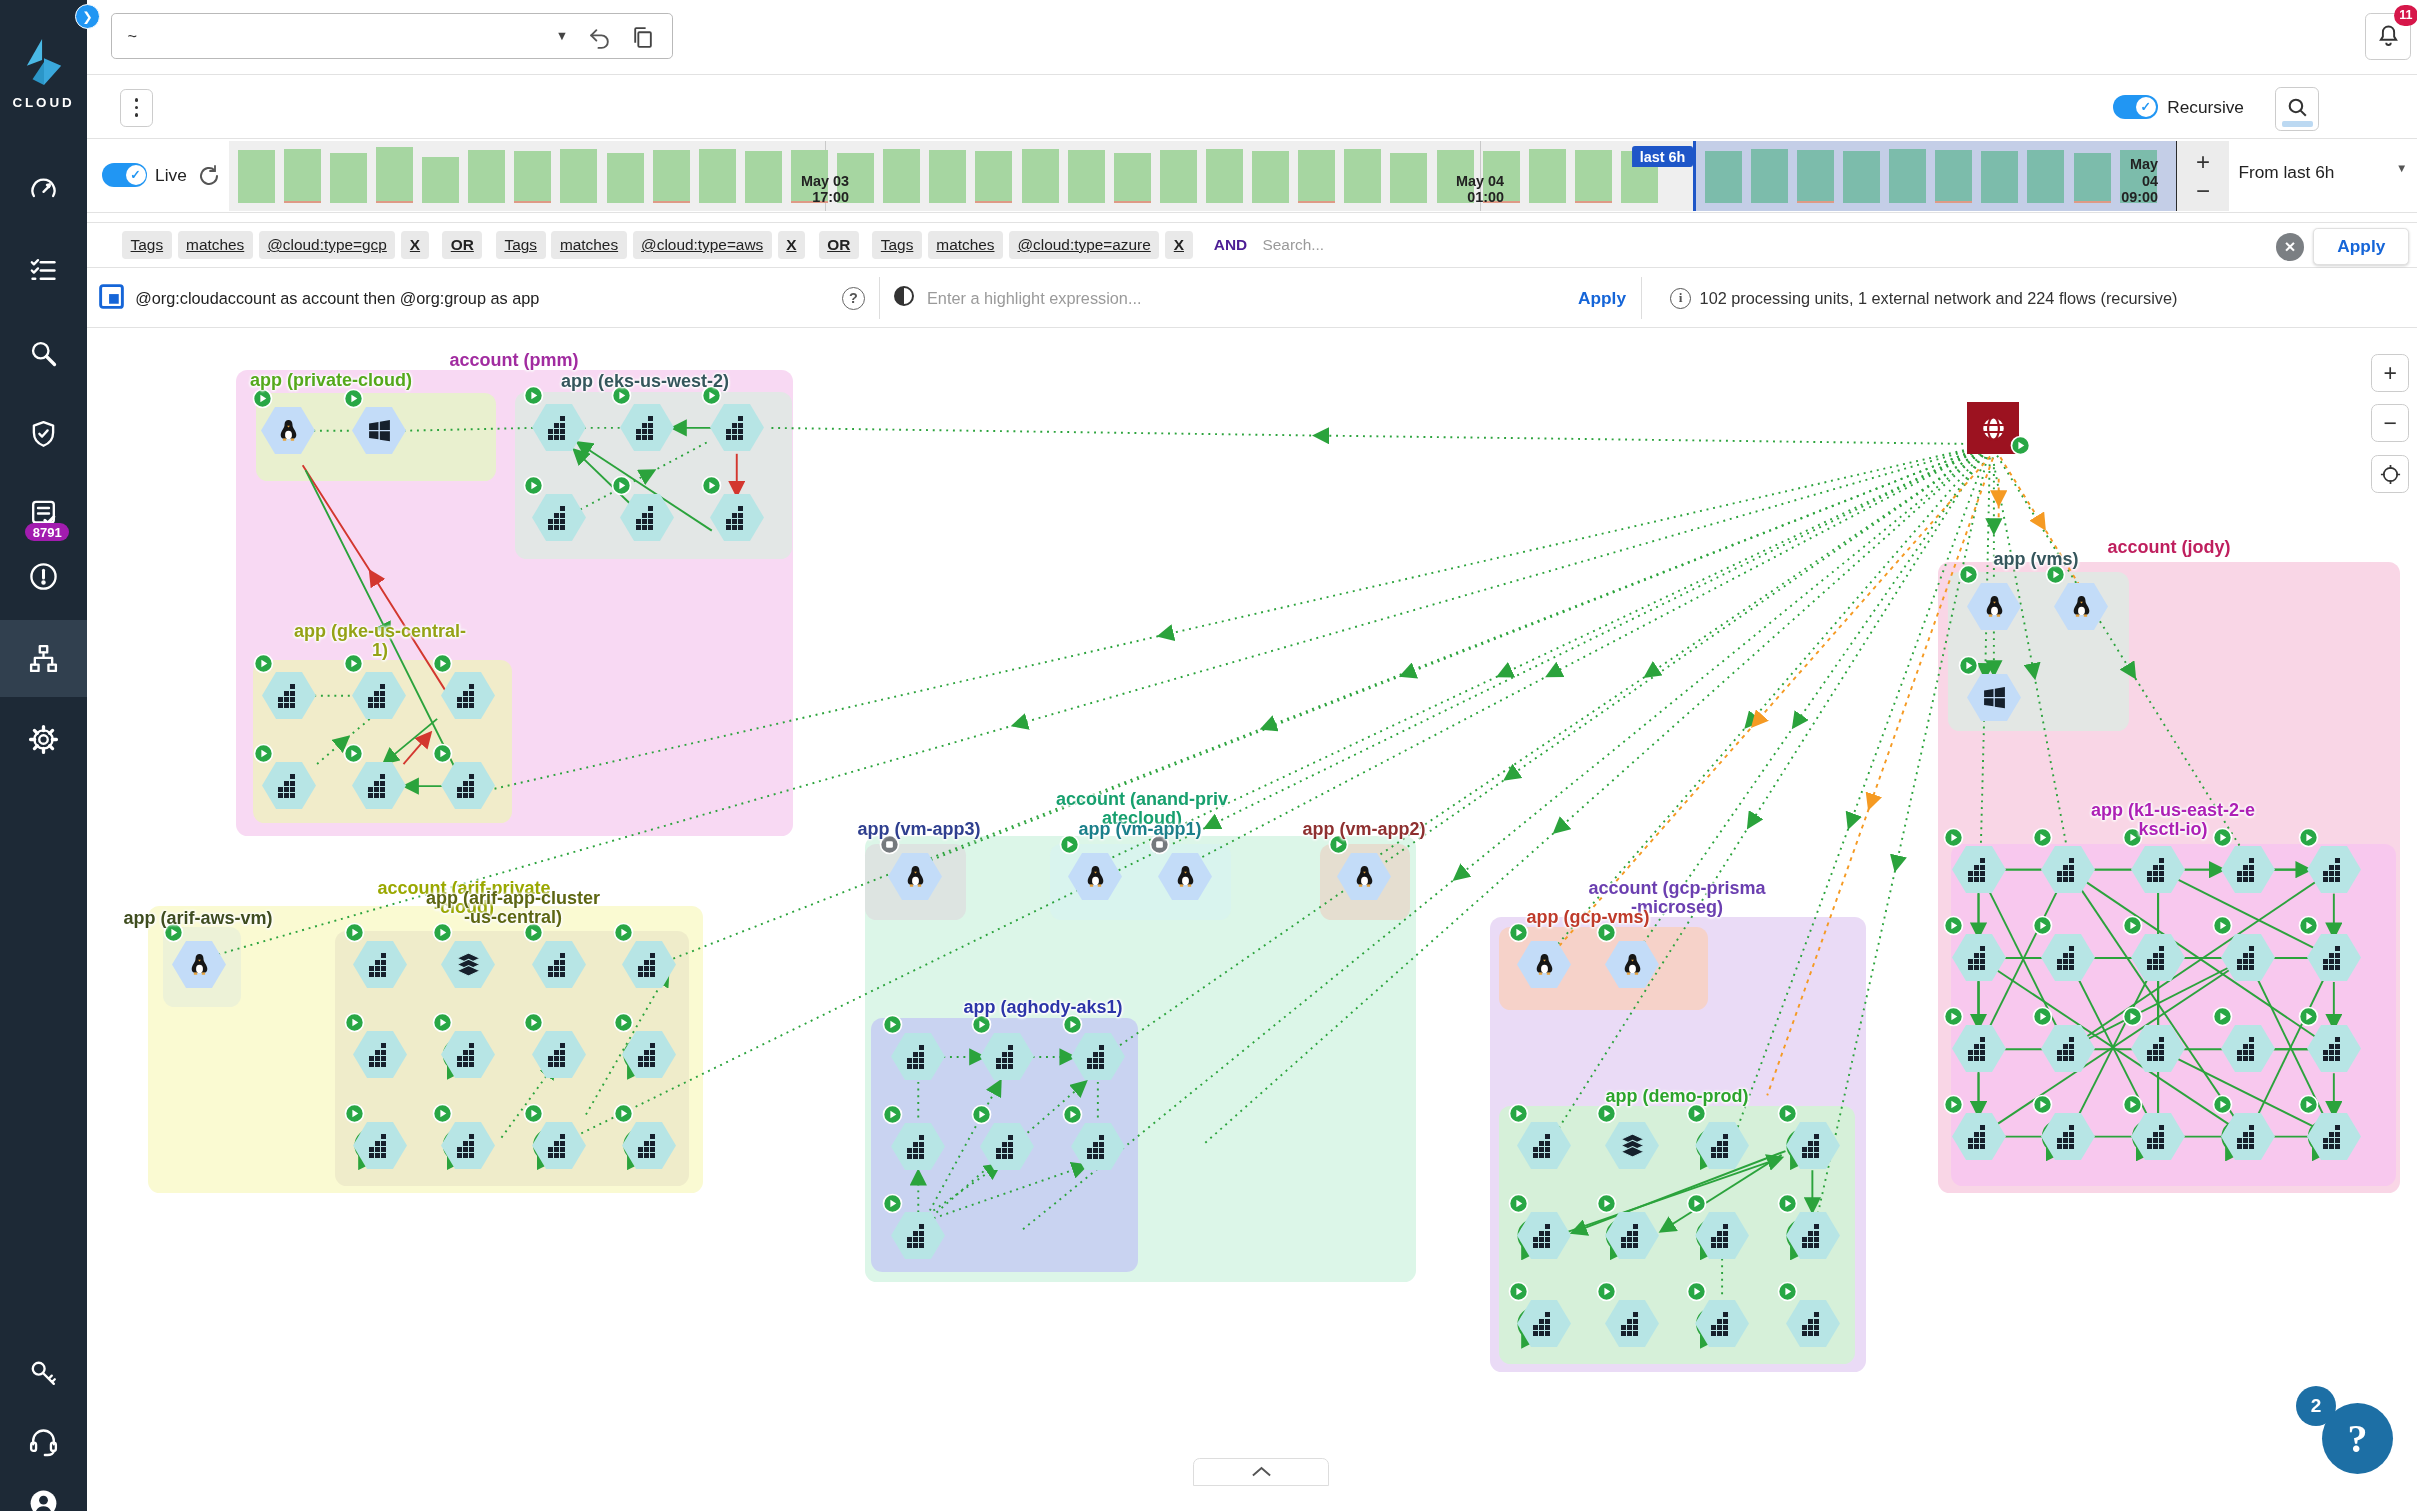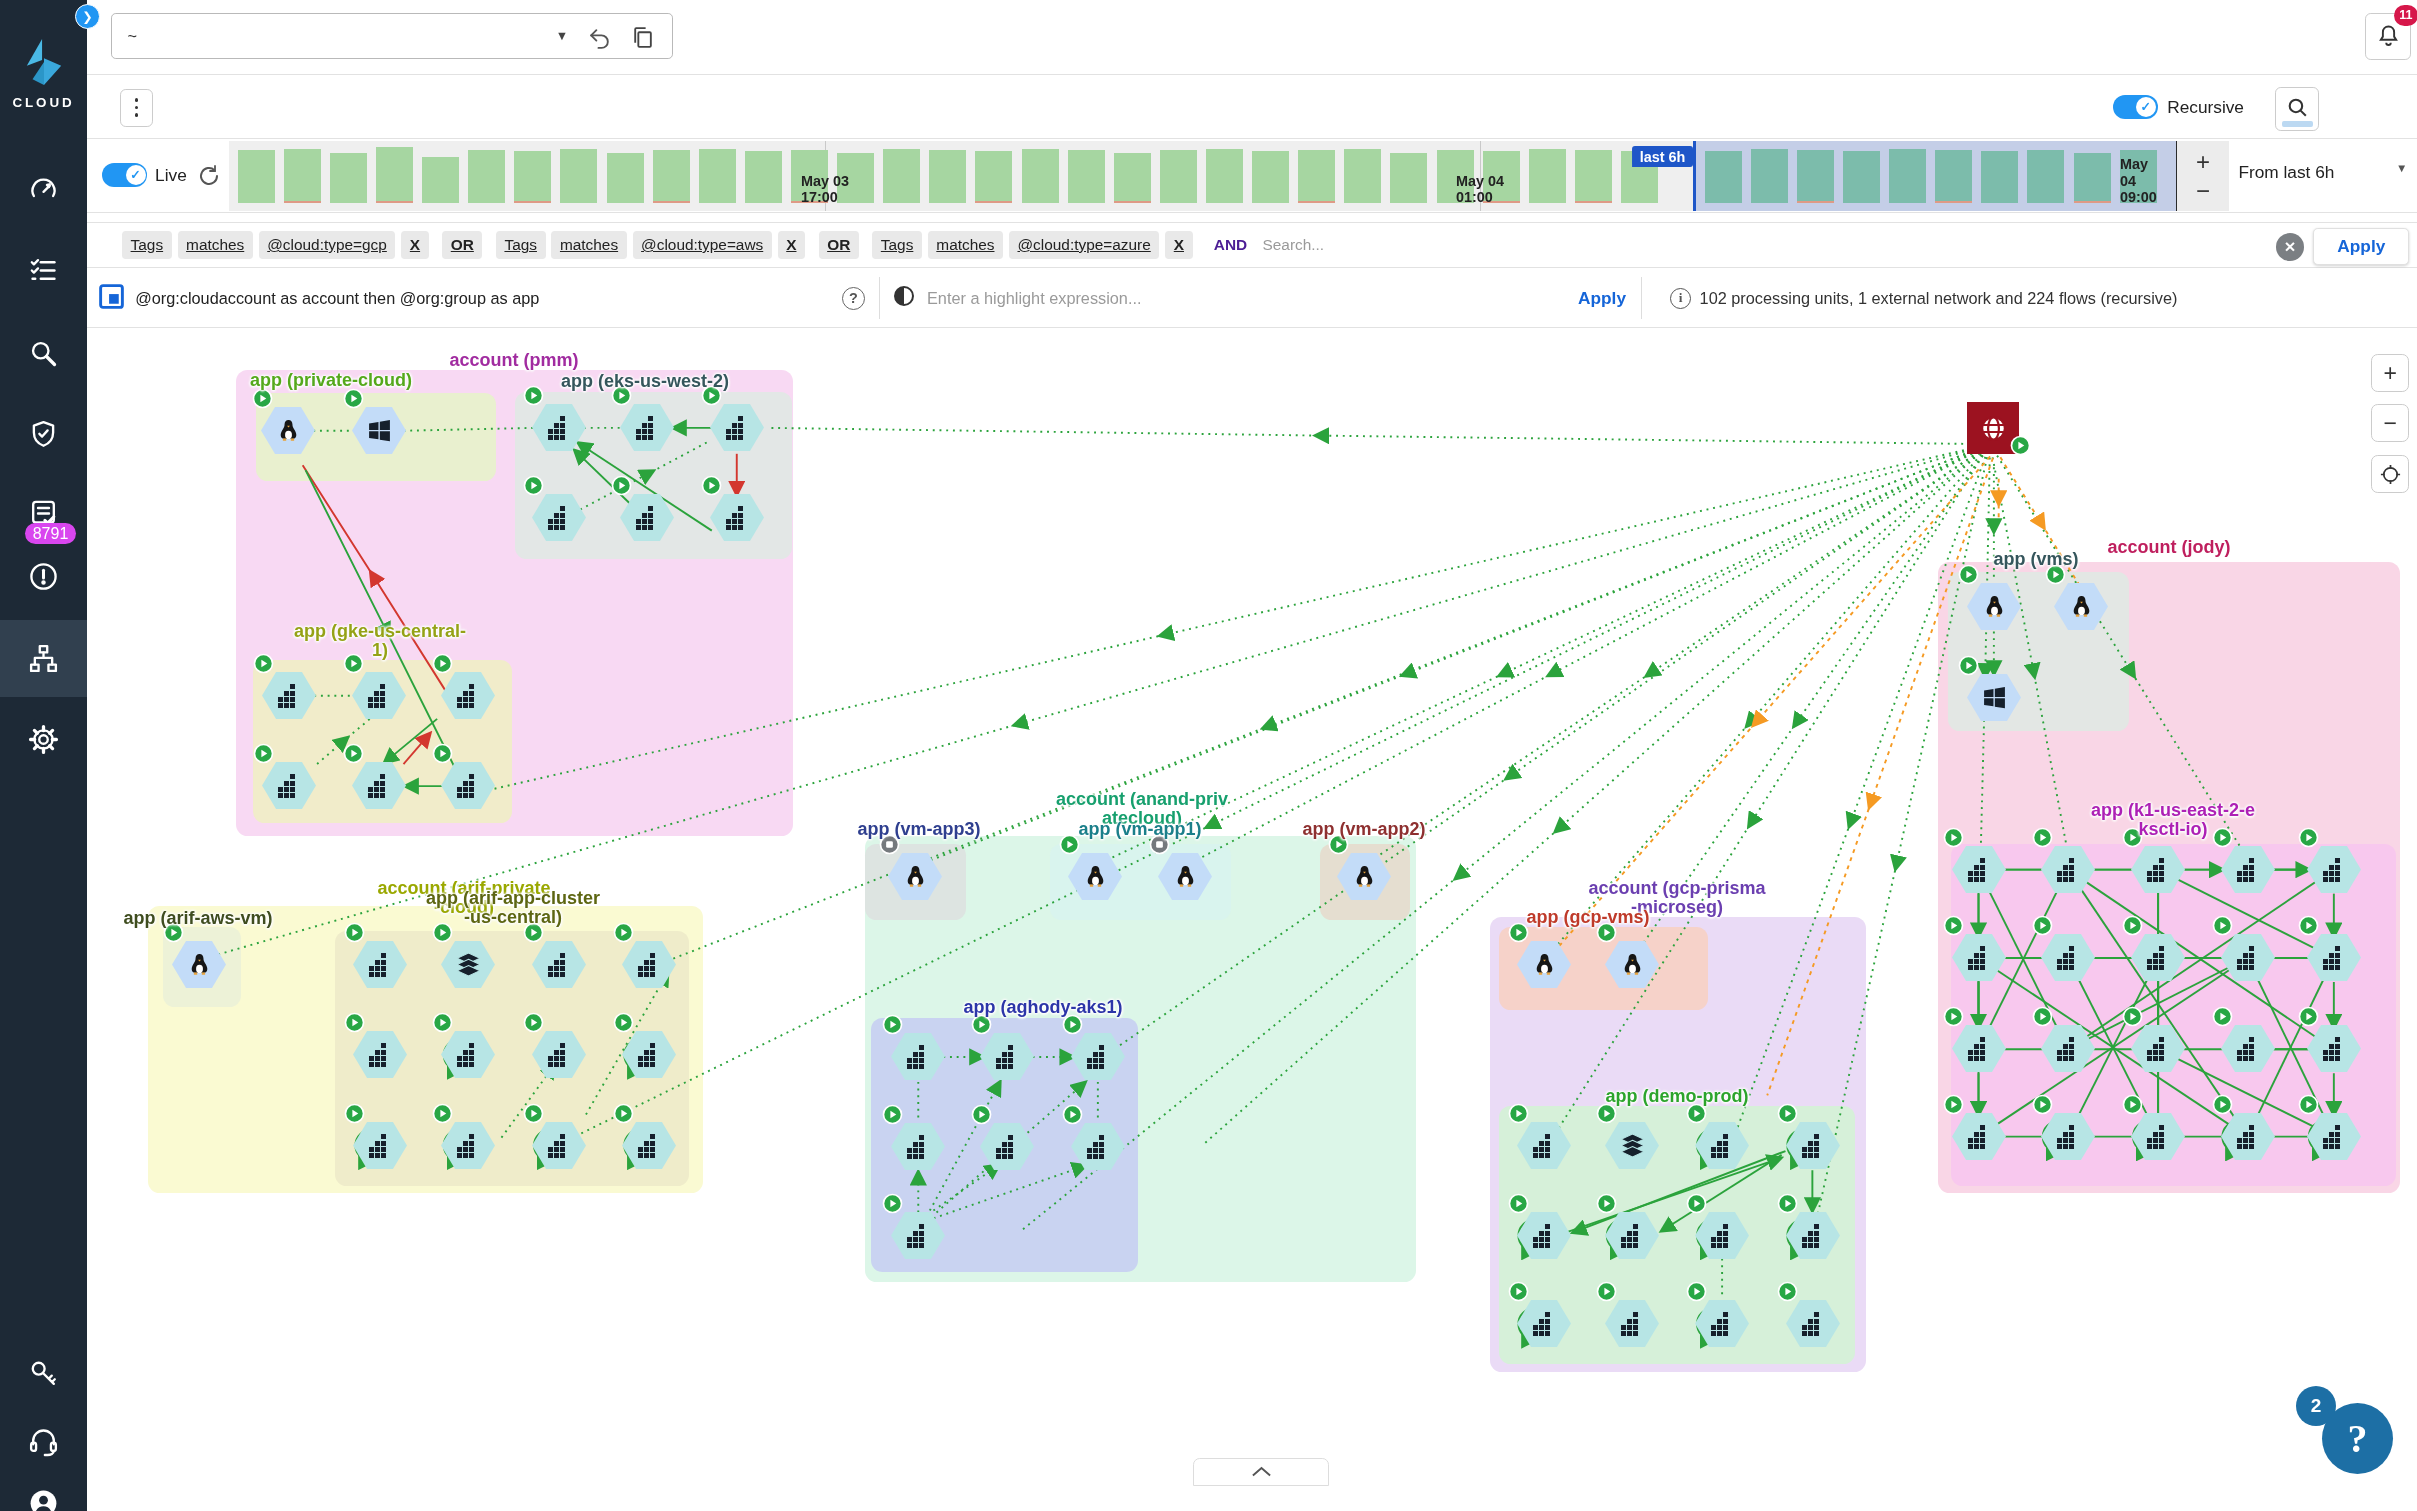--- a/index.html
+++ b/index.html
@@ -7,21 +7,21 @@
   #app { position:relative; width:2417px; height:1511px; }
 
   
   #sidebar { position:absolute; left:0; top:0; width:87px; height:1511px; background:#1d2936; z-index:50; }
   .side-logo { position:absolute; left:0; top:37px; width:87px; text-align:center; }
   .side-logo svg { display:block; margin:0 auto; }
   .side-logo .logo-text { color:#fff; font-size:13.4px; letter-spacing:2.9px; margin-top:7.7px; font-weight:700; }
   .side-item { position:absolute; left:0; width:87px; height:77px; display:flex; align-items:center; justify-content:center; cursor:pointer; }
   .side-item.selected { background:#31404f; }
   .side-item svg { stroke:#fff; fill:none; stroke-width:1.7; stroke-linecap:round; stroke-linejoin:round; }
-  .count-badge { position:absolute; left:25px; top:-15.4px; background:#d946ef; color:#fff; font-size:16px; font-weight:400; padding:1.9px 7.7px; border-radius:10.6px; z-index:2; }
+  .count-badge { position:absolute; left:25px; top:-15.4px; background:#a21caf; color:#fff; font-size:13px; font-weight:700; padding:1.9px 7.7px; border-radius:10.6px; z-index:2; }
   #expand-chevron { position:absolute; left:75px; top:3.8px; width:25px; height:25px; border-radius:50%; background:#2196f3; border:1.9px solid #fff; color:#fff; display:flex; align-items:center; justify-content:center; z-index:60; font-size:12.5px; }
 
   
   .row { position:absolute; left:87px; right:0; background:#fff; }
   #row-combo { top:0; height:75px; border-bottom:1px solid #e2e2e2; }
   #combo { position:absolute; left:24px; top:13.4px; width:562px; height:46px; border:1px solid #b9b9b9; border-radius:4.8px; font-size:16.3px; color:#333; display:flex; align-items:center; padding:0 15.4px; }
   #combo .caret { position:absolute; right:104px; color:#444; font-size:12.5px; }
   #combo .ic { position:absolute; top:10.6px; }
   #bell-btn { position:absolute; right:5.8px; top:12.5px; width:46px; height:47px; border:1px solid #ccc; border-radius:5.8px; background:#fff; }
   #bell-badge { position:absolute; right:-7.7px; top:-8.6px; background:#d6174a; color:#fff; font-size:12.5px; font-weight:700; min-width:24px; height:21px; border-radius:10.6px; display:flex; align-items:center; justify-content:center; padding:0 3.8px; }
@@ -39,21 +39,21 @@
   #live-wrap { position:absolute; left:15.4px; top:24px; display:flex; align-items:center; gap:7.7px; font-size:17.3px; color:#222; }
   #refresh { position:absolute; left:110px; top:25px; color:#555; }
   #histo { position:absolute; left:142px; top:1.9px; right:240px; height:70px; background:#efefef; }
   .hbar { position:absolute; bottom:7.7px; width:37px; background:#a6d6a1; }
   .hbar.red { border-bottom:2.9px solid #de9a86; }
   .hbar.sel { background:#7cbcab; }
   .gridline { position:absolute; top:0; bottom:0; width:1px; background:#c9c9c9; }
   #tsel { position:absolute; top:0; bottom:0; background:rgba(148,170,222,.48); border-left:3.8px solid #1e56c8; }
   #tsel-end { position:absolute; top:0; bottom:0; width:2.9px; background:#2b2b2b; }
   #tsel-label { position:absolute; top:4.8px; background:#1e56c8; color:#fff; font-size:14.4px; font-weight:700; padding:2.9px 7.7px; border-radius:2.9px 2.9px 2.9px 0; transform:translateX(-100%); white-space:nowrap; }
-  .tlabel { position:absolute; bottom:5.8px; transform:translateX(-50%); font-size:14.4px; color:#222; text-align:left; line-height:16.3px; white-space:pre-line; font-weight:600; }
+  .tlabel { position:absolute; bottom:5.8px; transform:translateX(-50%); font-size:14.4px; color:#222; text-align:right; line-height:16.3px; white-space:pre-line; font-weight:600; }
   #tzoom { position:absolute; right:188px; top:1.9px; width:52px; height:70px; background:#ececec; display:flex; flex-direction:column; align-items:center; justify-content:center; gap:9.6px; font-size:24px; color:#333; }
   #tzoom span { cursor:pointer; line-height:19px; }
   #trange { position:absolute; right:9.6px; top:23px; width:169px; font-size:17.3px; color:#222; display:flex; justify-content:space-between; align-items:flex-start; }
   #trange .caret { color:#555; font-size:11.5px; }
 
   
   #row-filter { top:222px; height:46px; border-top:1px solid #e2e2e2; border-bottom:1px solid #e2e2e2; display:flex; align-items:center; padding-left:35px; }
   .chip { background:#e9e9e9; border-radius:3.8px; padding:4.8px 8.6px; font-size:15.4px; color:#222; margin-right:5.8px; white-space:nowrap;text-decoration:underline; }
   .chip.x { cursor:pointer; font-weight:600; }
   .chip.joiner { margin:0 13.4px 0 7.7px; font-weight:600; }

